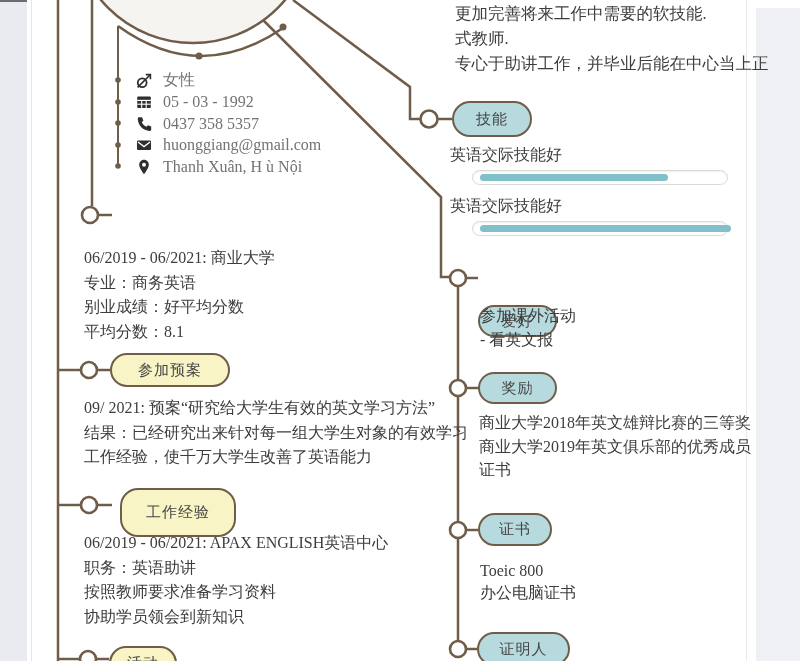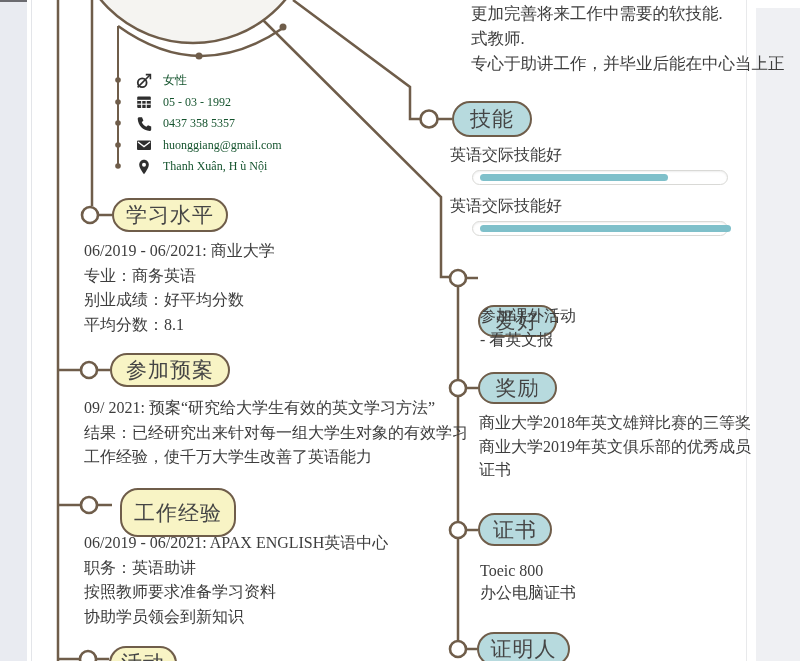--- a/index.html
+++ b/index.html
@@ -15,33 +15,33 @@
 
   svg.connectors{position:absolute;left:0;top:0;z-index:1;}
   .ln{stroke:var(--line-brown,#6f5d4a);stroke-width:2.5;fill:none;}
   .ln-thin{stroke:var(--line-brown,#6f5d4a);stroke-width:2;fill:none;}
   .node{fill:#ffffff;stroke:var(--line-brown,#6f5d4a);stroke-width:2.6;}
   .dot{fill:var(--line-brown,#6f5d4a);stroke:none;}
   .avatar{fill:#f5f4f1;stroke:var(--line-brown,#6f5d4a);stroke-width:2.5;}
 
   .pill{position:absolute;z-index:2;box-sizing:border-box;border:2.6px solid var(--line-brown,#6f5d4a);
         border-radius:18px;display:flex;align-items:center;justify-content:center;
-        background:var(--pill-yellow,#f8f4c5);font-size:21px;color:#454545;letter-spacing:1px;white-space:nowrap;font-family:Liberation Serif, serif;}
+        background:var(--pill-yellow,#f8f4c5);font-size:15px;color:#454545;letter-spacing:1px;white-space:nowrap;font-family:Liberation Serif, serif;}
   .pill.blue{background:var(--pill-blue,#b7dade);}
 
   .txtblock{position:absolute;z-index:2;font-size:16px;color:#3d3d3d;white-space:nowrap;}
   .txtblock .bl{height:24.5px;line-height:24.5px;}
   .txtblock.rt .bl{height:23.5px;line-height:23.5px;}
-  .txtblock.intro .bl{height:25px;line-height:25px;font-size:16.5px;margin-left:16px;}
+  .txtblock.intro .bl{height:25px;line-height:25px;font-size:16.5px;}
   .txtblock.certs .bl{height:22px;line-height:22px;}
 
   .profile{position:absolute;left:136px;top:70px;z-index:2;}
   .profile .row{display:flex;align-items:center;height:21.5px;}
   .profile .icn{width:16px;height:16px;margin-right:11px;flex:none;}
-  .profile .ptx{font-size:12px;color:#14532d;white-space:nowrap;}
+  .profile .ptx{font-size:16px;color:#737373;white-space:nowrap;}
 
   .skill-label{position:absolute;z-index:2;font-size:16px;color:#3d3d3d;white-space:nowrap;}
   .bar{position:absolute;z-index:2;box-sizing:border-box;width:256px;height:15px;background:#fff;
        border:1.5px solid #d9d9d6;border-radius:8px;box-shadow:inset 0 1px 2px rgba(0,0,0,0.07);}
   .bar .fill{position:absolute;left:7px;top:3px;height:7px;border-radius:4px;background:var(--bar-teal,#7fc0ca);}
 </style>
 </head>
 <body>
 
 <div class="stage">
@@ -125,22 +125,21 @@
     </div>
     <div class="row">
       <svg class="icn" viewBox="0 0 16 16">
         <path d="M8,0.8 C5.2,0.8 3.2,3 3.2,5.8 C3.2,9.4 8,15.2 8,15.2 C8,15.2 12.8,9.4 12.8,5.8 C12.8,3 10.8,0.8 8,0.8 Z" fill="#2e2e2e"></path>
         <circle cx="8" cy="5.8" r="2" fill="#fff"></circle>
       </svg>
       <span class="ptx">Thanh Xuân, H ù Nội</span>
     </div>
   </div>
 
-  <div class="pill" style="left:112px;top:198px;width:116px;height:34px;">学习水平</div>
-  <div class="txtblock" style="left:84px;top:239px;">
+  <div class="txtblock" style="left:84px;top:246px;">
     <div class="bl">06/2019 - 06/2021: 商业大学</div>
     <div class="bl">专业：商务英语</div>
     <div class="bl">别业成绩：好平均分数</div>
     <div class="bl">平均分数：8.1</div>
   </div>
 
   <div class="pill" style="left:110px;top:353px;width:120px;height:34px;">参加预案</div>
   <div class="txtblock" style="left:84px;top:396px;">
     <div class="bl">09/ 2021: 预案“研究给大学生有效的英文学习方法”</div>
     <div class="bl">结果：已经研究出来针对每一组大学生对象的有效学习</div>

